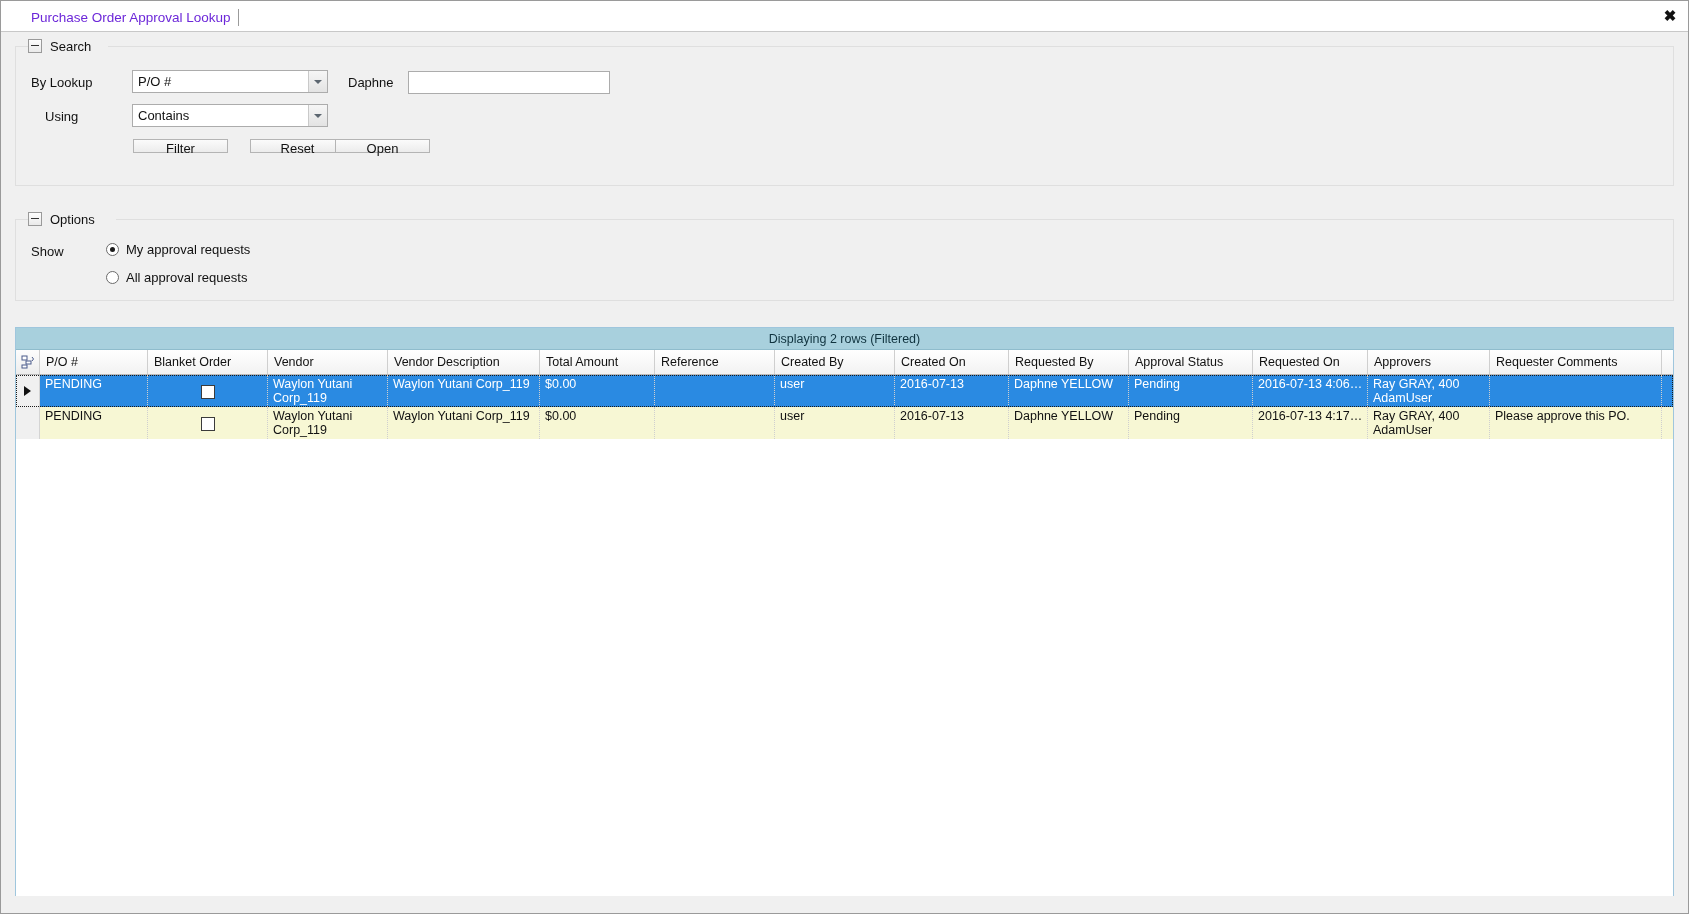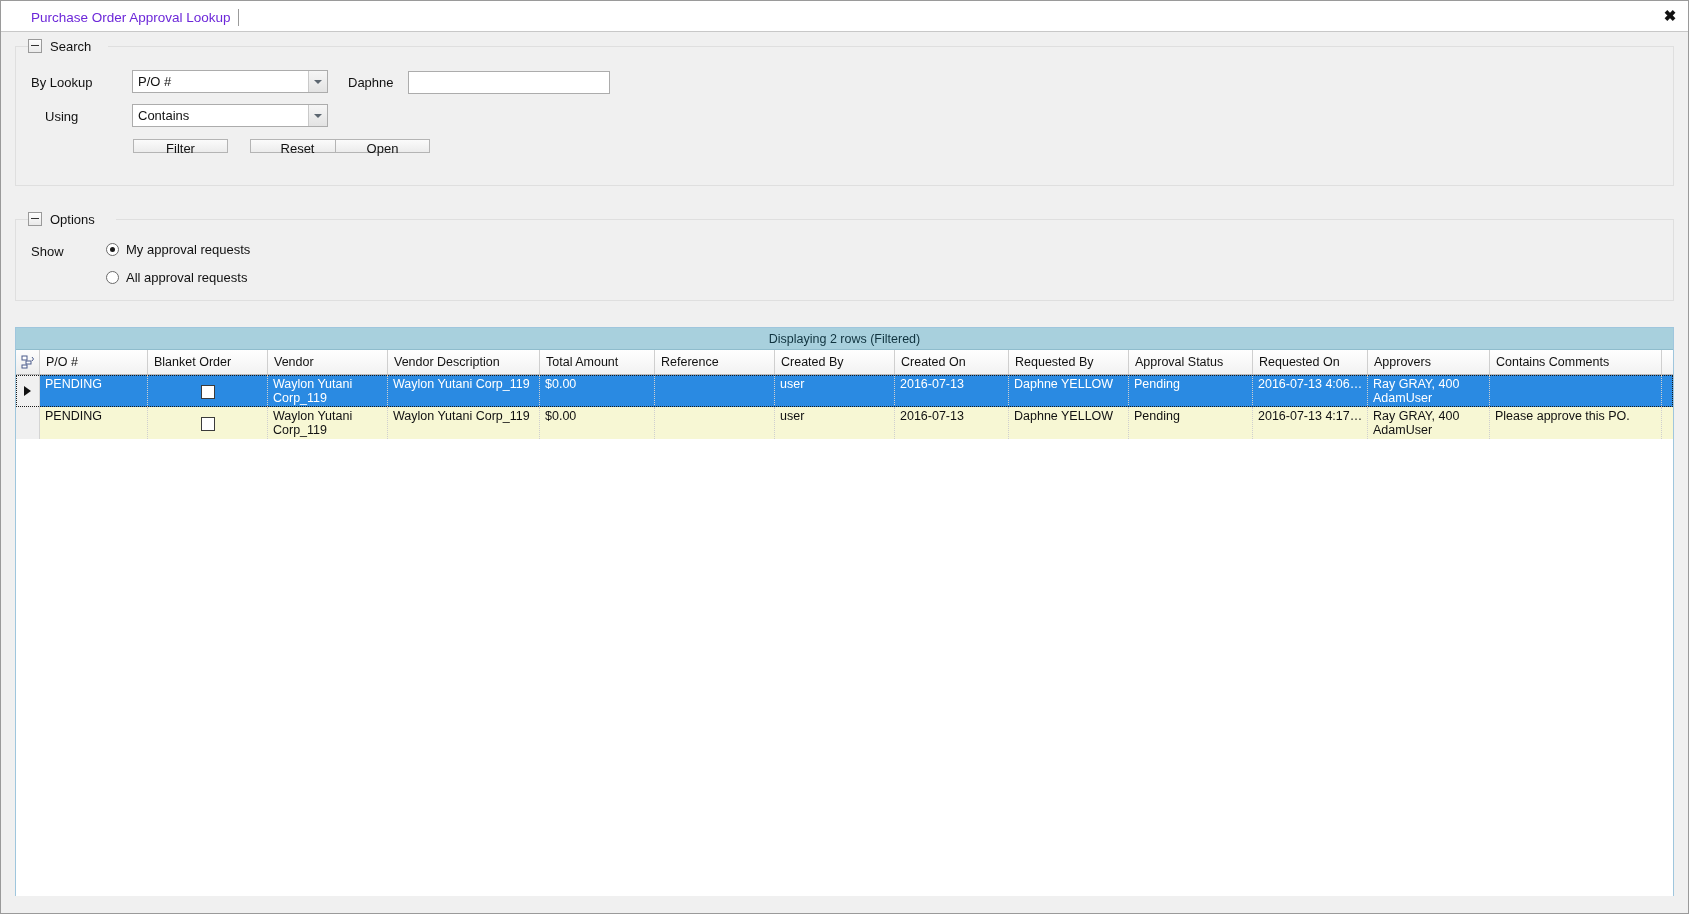--- a/index.html
+++ b/index.html
@@ -386,21 +386,21 @@
           <div class="gh-cell" style="width: 120px;">Vendor</div>
           <div class="gh-cell" style="width: 152px;">Vendor Description</div>
           <div class="gh-cell" style="width: 115px;">Total Amount</div>
           <div class="gh-cell" style="width: 120px;">Reference</div>
           <div class="gh-cell" style="width: 120px;">Created By</div>
           <div class="gh-cell" style="width: 114px;">Created On</div>
           <div class="gh-cell" style="width: 120px;">Requested By</div>
           <div class="gh-cell" style="width: 124px;">Approval Status</div>
           <div class="gh-cell" style="width: 115px;">Requested On</div>
           <div class="gh-cell" style="width: 122px;">Approvers</div>
-          <div class="gh-cell" style="width: 172px;">Contains Comments</div>
+          <div class="gh-cell" style="width: 172px;">Requester Comments</div>
         </div>
     </div>
 
     <div id="grid-body">
         <div class="grid-row sel">
           <div class="gr-indicator">
             <div class="arrow"></div>
           </div>
           <div class="gr-cell" style="width: 108px;">PENDING</div>
           <div class="gr-cell center" style="width: 120px;">

